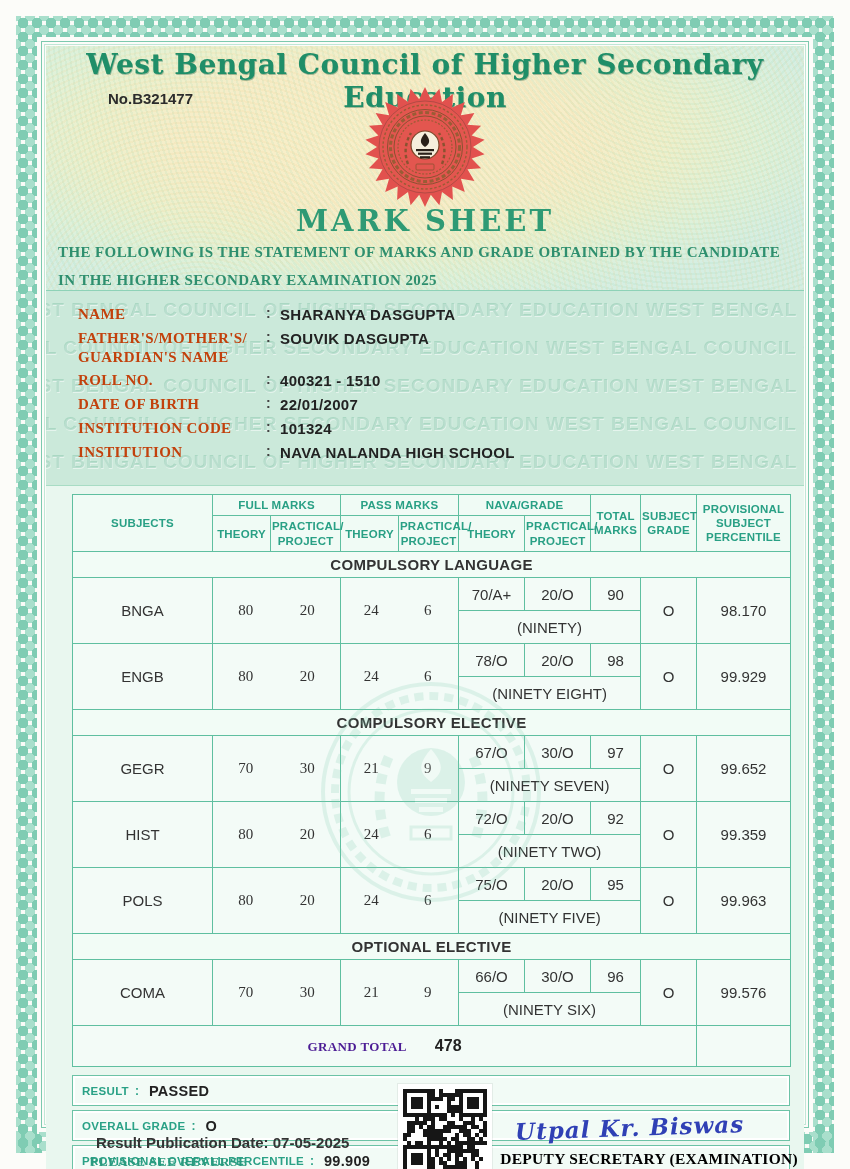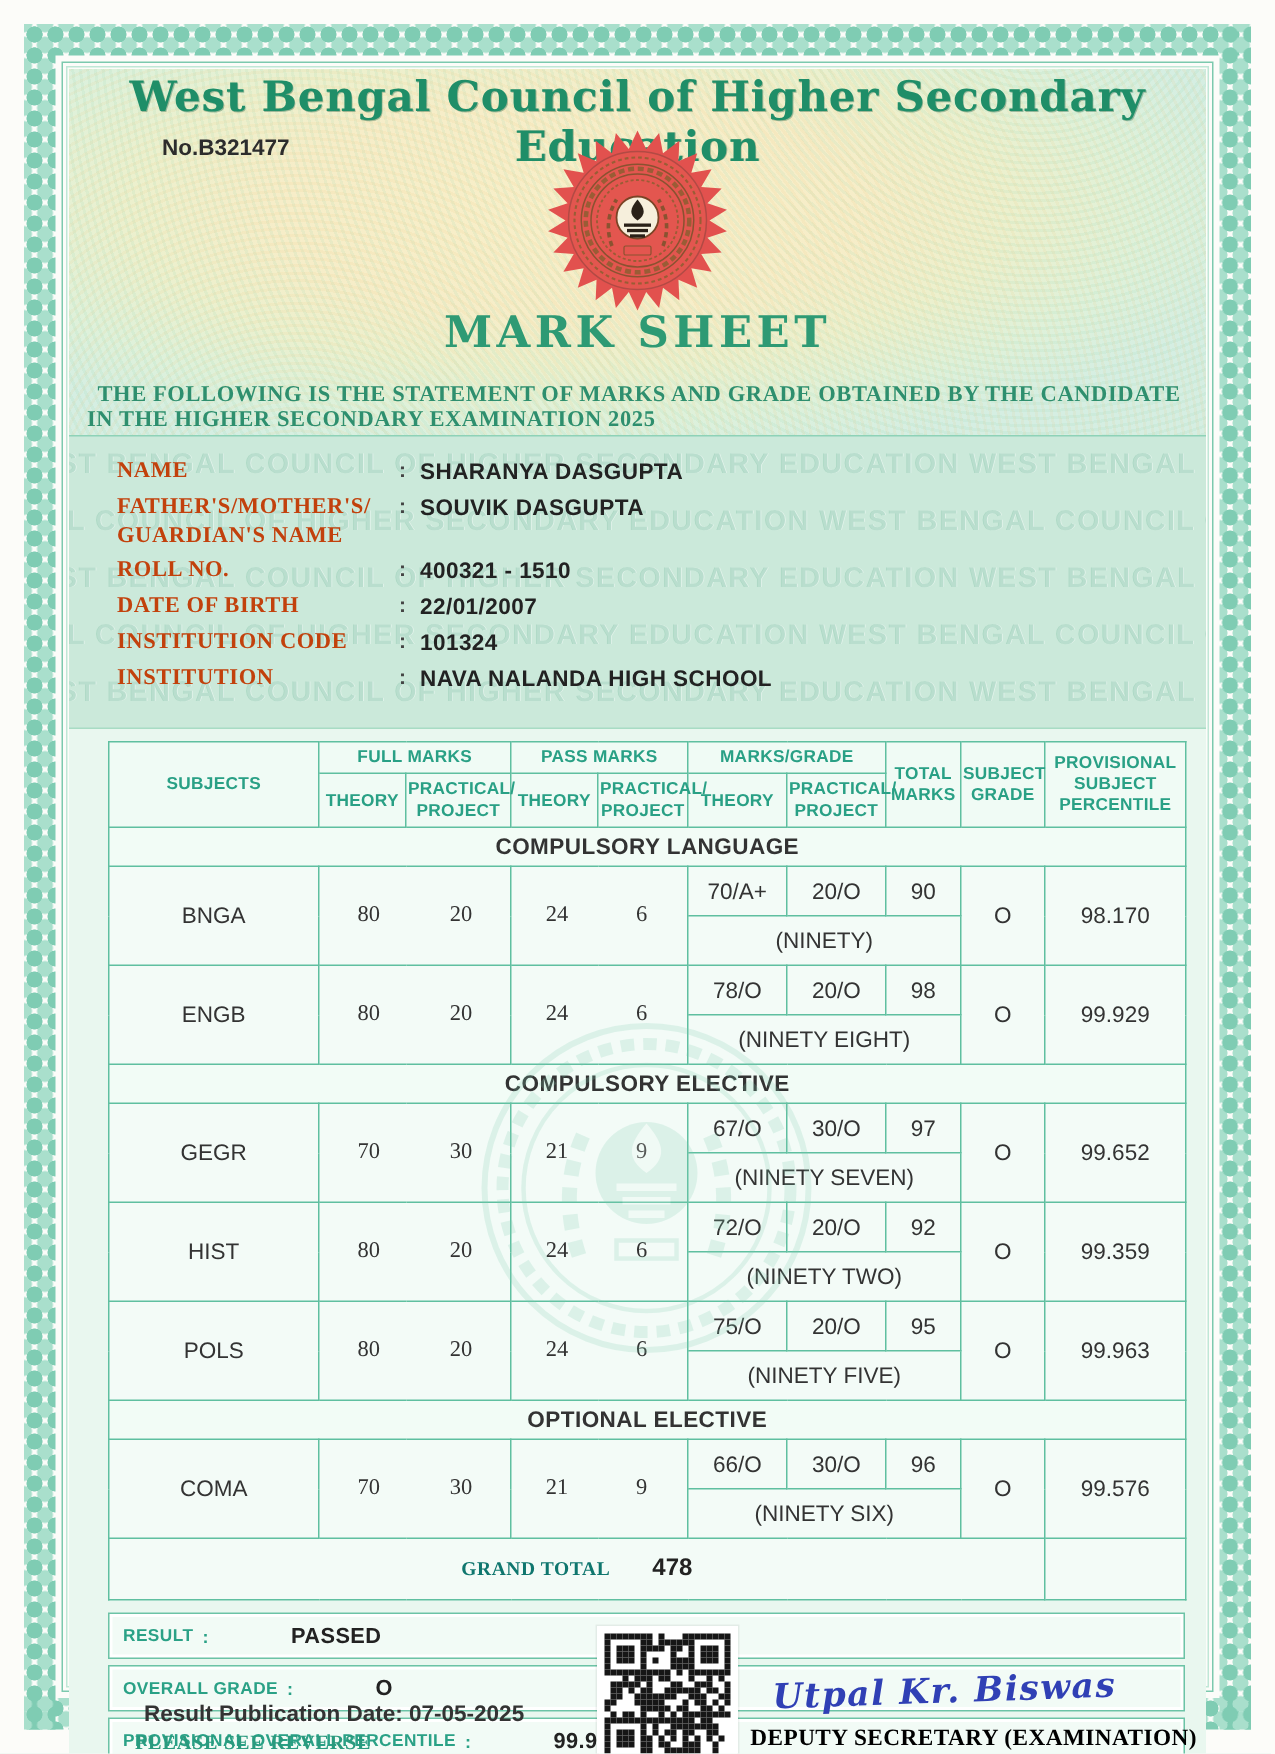--- a/index.html
+++ b/index.html
@@ -44,21 +44,21 @@
   .marksheet-title{
     position:absolute;top:158px;left:0;right:0;text-align:center;
     font-family:"DejaVu Serif",serif;font-weight:bold;font-size:29px;
     color:#2e9a74;letter-spacing:3px;
   }
   .stmt{
     position:absolute;left:12px;right:10px;
     font-family:"Liberation Serif",serif;font-weight:bold;font-size:15px;
     color:#2e8f6e;letter-spacing:0.4px;
   }
-  .stmt.l1{top:209px;text-align:center;}
+  .stmt.l1{top:198px;}
   .stmt.l2{top:226px;}
 
   
   .info-band{
     position:relative;height:196px;flex:none;background:#cbe9da;
     border-top:1px solid #8ed2b7;border-bottom:1px solid #a8dcc4;
     padding-top:14px;box-sizing:border-box;overflow:hidden;
   }
   .wm{position:absolute;inset:0;overflow:hidden;pointer-events:none;}
   .wm div{
@@ -90,32 +90,32 @@
     padding:2px 5px;letter-spacing:0.3px;background:rgba(241,252,246,0.85);margin-left:32px;
   }
   table.marks td{color:#333;font-size:15px;text-align:center;padding:4px 2px;}
   td.subj{text-align:left;padding-left:34px;font-size:15px;}
   td.pair{padding:0;}
   td.pair .pairwrap{display:flex;}
   td.pair .pairwrap span{flex:1;text-align:center;font-family:Liberation Serif, serif;}
   tr.marks-row td{height:24px;}
   tr.words-row td{height:24px;font-size:15px;}
   td.gt-cell{text-align:left;height:32px;padding-left:6px;}
-  .gt-label{font-family:"Liberation Serif",serif;font-weight:bold;font-size:13px;color:#0f766e;letter-spacing:0.4px;margin-right:28px;}
+  .gt-label{font-family:"Liberation Serif",serif;font-weight:bold;font-size:13px;color:#4c1d95;letter-spacing:0.4px;margin-right:28px;}
   .gt-value{font-size:16px;font-weight:bold;color:#222;}
 
   
   .results{margin:8px 0 0 26px;width:718px;}
   .result-box{
     border:1.5px solid #6cc3a6;background:#f2fbf6;box-shadow:inset 0 0 0 2px #ffffff;
     height:31px;display:flex;align-items:center;padding-left:9px;margin-bottom:4px;box-sizing:border-box;
   }
   .result-label{font-size:11.5px;font-weight:bold;color:#2aa186;letter-spacing:0.3px;}
   .result-colon{margin:0 10px 0 6px;color:#2aa186;font-weight:bold;font-size:12px;}
-  .result-value{font-size:14.5px;font-weight:bold;color:#222;letter-spacing:0.3px;margin-left:45px;}
+  .result-value{font-size:14.5px;font-weight:bold;color:#222;letter-spacing:0.3px;}
 
   
   .footer{position:absolute;left:0;right:0;bottom:0;height:92px;}
   .pubdate{position:absolute;left:50px;top:46px;font-size:15px;font-weight:bold;color:#333;}
   .qr{
     position:absolute;left:352px;top:-4px;background:#ffffff;padding:5px;
     box-shadow:0 0 0 1px rgba(0,0,0,0.06);
   }
   .qr-grid{display:grid;grid-template-columns:repeat(21,4px);grid-auto-rows:4px;}
   .qr-grid i{display:block;}
@@ -248,21 +248,21 @@
             <col style="width:66px">
               <col style="width:50px">
               <col style="width:56px">
               <col style="width:94px">
           </colgroup>
           <thead>
             <tr>
               <th rowspan="2">SUBJECTS</th>
               <th colspan="2">FULL MARKS</th>
               <th colspan="2">PASS MARKS</th>
-              <th colspan="2">MARKS/GRADE</th>
+              <th colspan="2">NAVA/GRADE</th>
               <th rowspan="2">TOTAL
 MARKS</th>
               <th rowspan="2">SUBJECT
 GRADE</th>
               <th rowspan="2">PROVISIONAL
 SUBJECT
 PERCENTILE</th>
             </tr>
             <tr>
               <th>THEORY</th>

